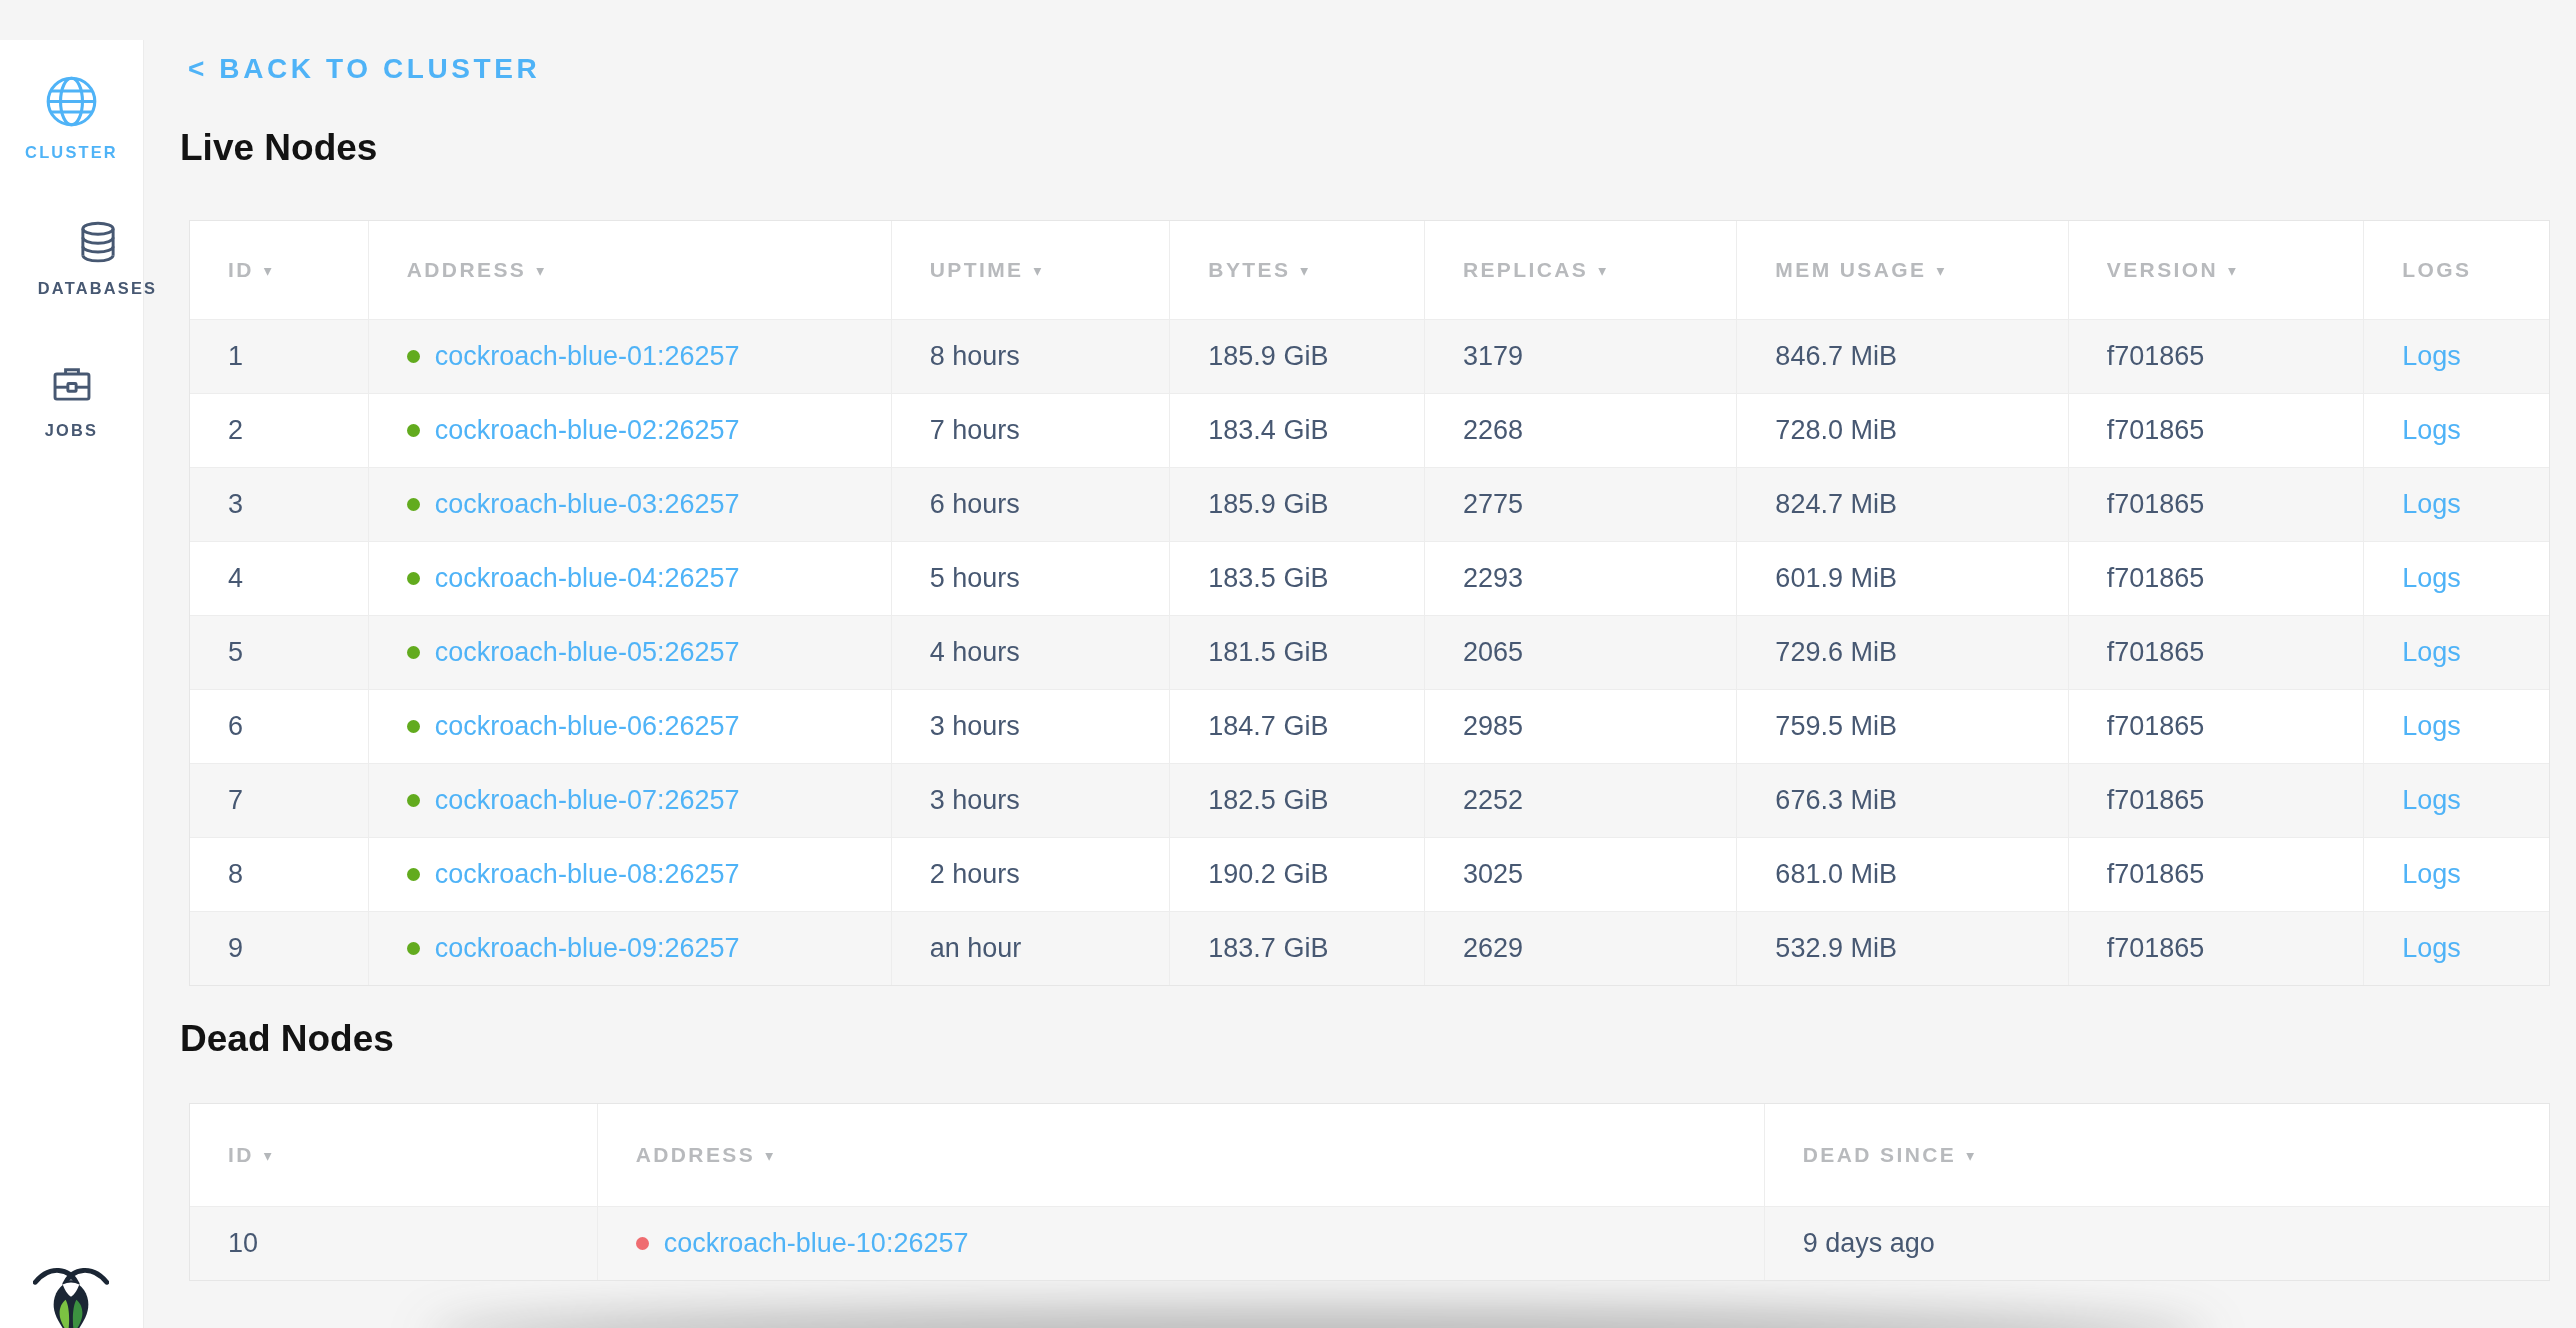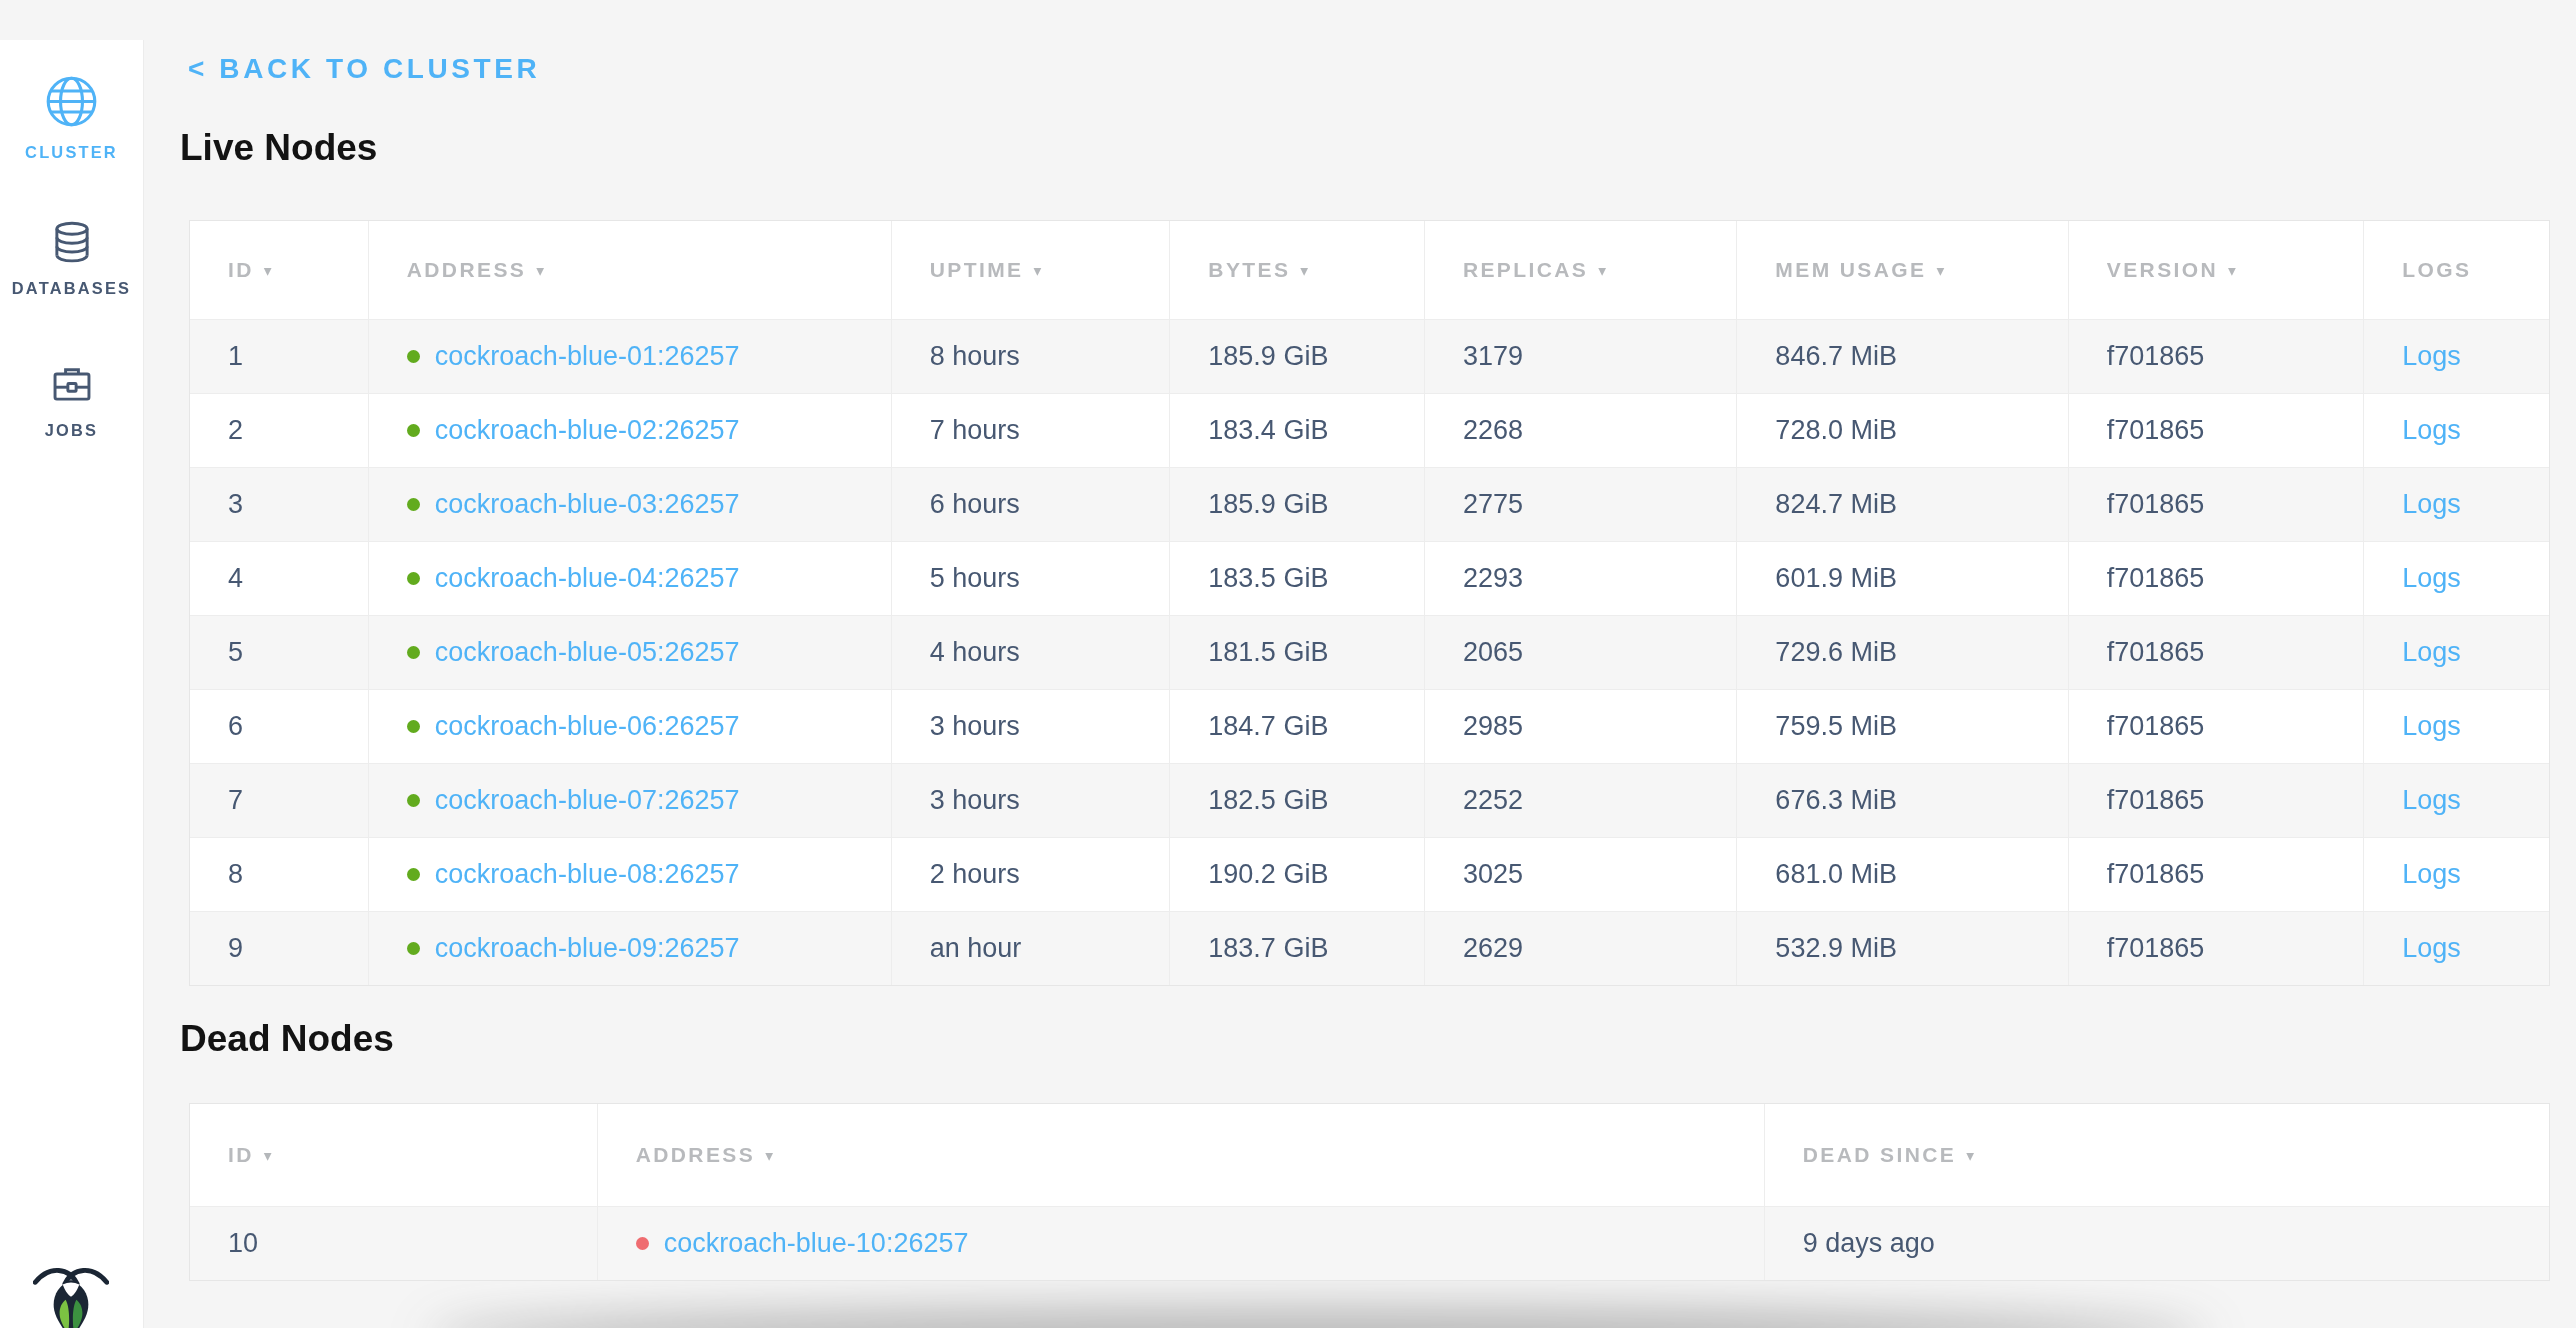--- a/index.html
+++ b/index.html
@@ -24,21 +24,21 @@
     position:absolute;left:0;width:143px;
     display:flex;flex-direction:column;align-items:center;
     cursor:pointer;
   }
   .nav-item .lbl{
     margin-top:11.8px;font-size:16.4px;font-weight:bold;
     letter-spacing:2.2px;color:var(--slate,#475872);
   }
   .nav-item.active .lbl{color:var(--accent,#4fb3f7);}
   #nav-cluster{top:35px;}
-  #nav-databases{top:180px;}
+  #nav-databases{top:180px;padding-left:26px;}
   #nav-jobs{top:322px;}
   .logo{position:absolute;left:33px;top:1223px;width:76px;height:78px;}
   
   .back-link{
     position:absolute;left:188px;top:53px;
     font-size:28px;font-weight:bold;letter-spacing:3.6px;
     color:var(--accent,#4fb3f7);text-decoration:none;cursor:pointer;
     z-index:2;
   }
   .section-title{

